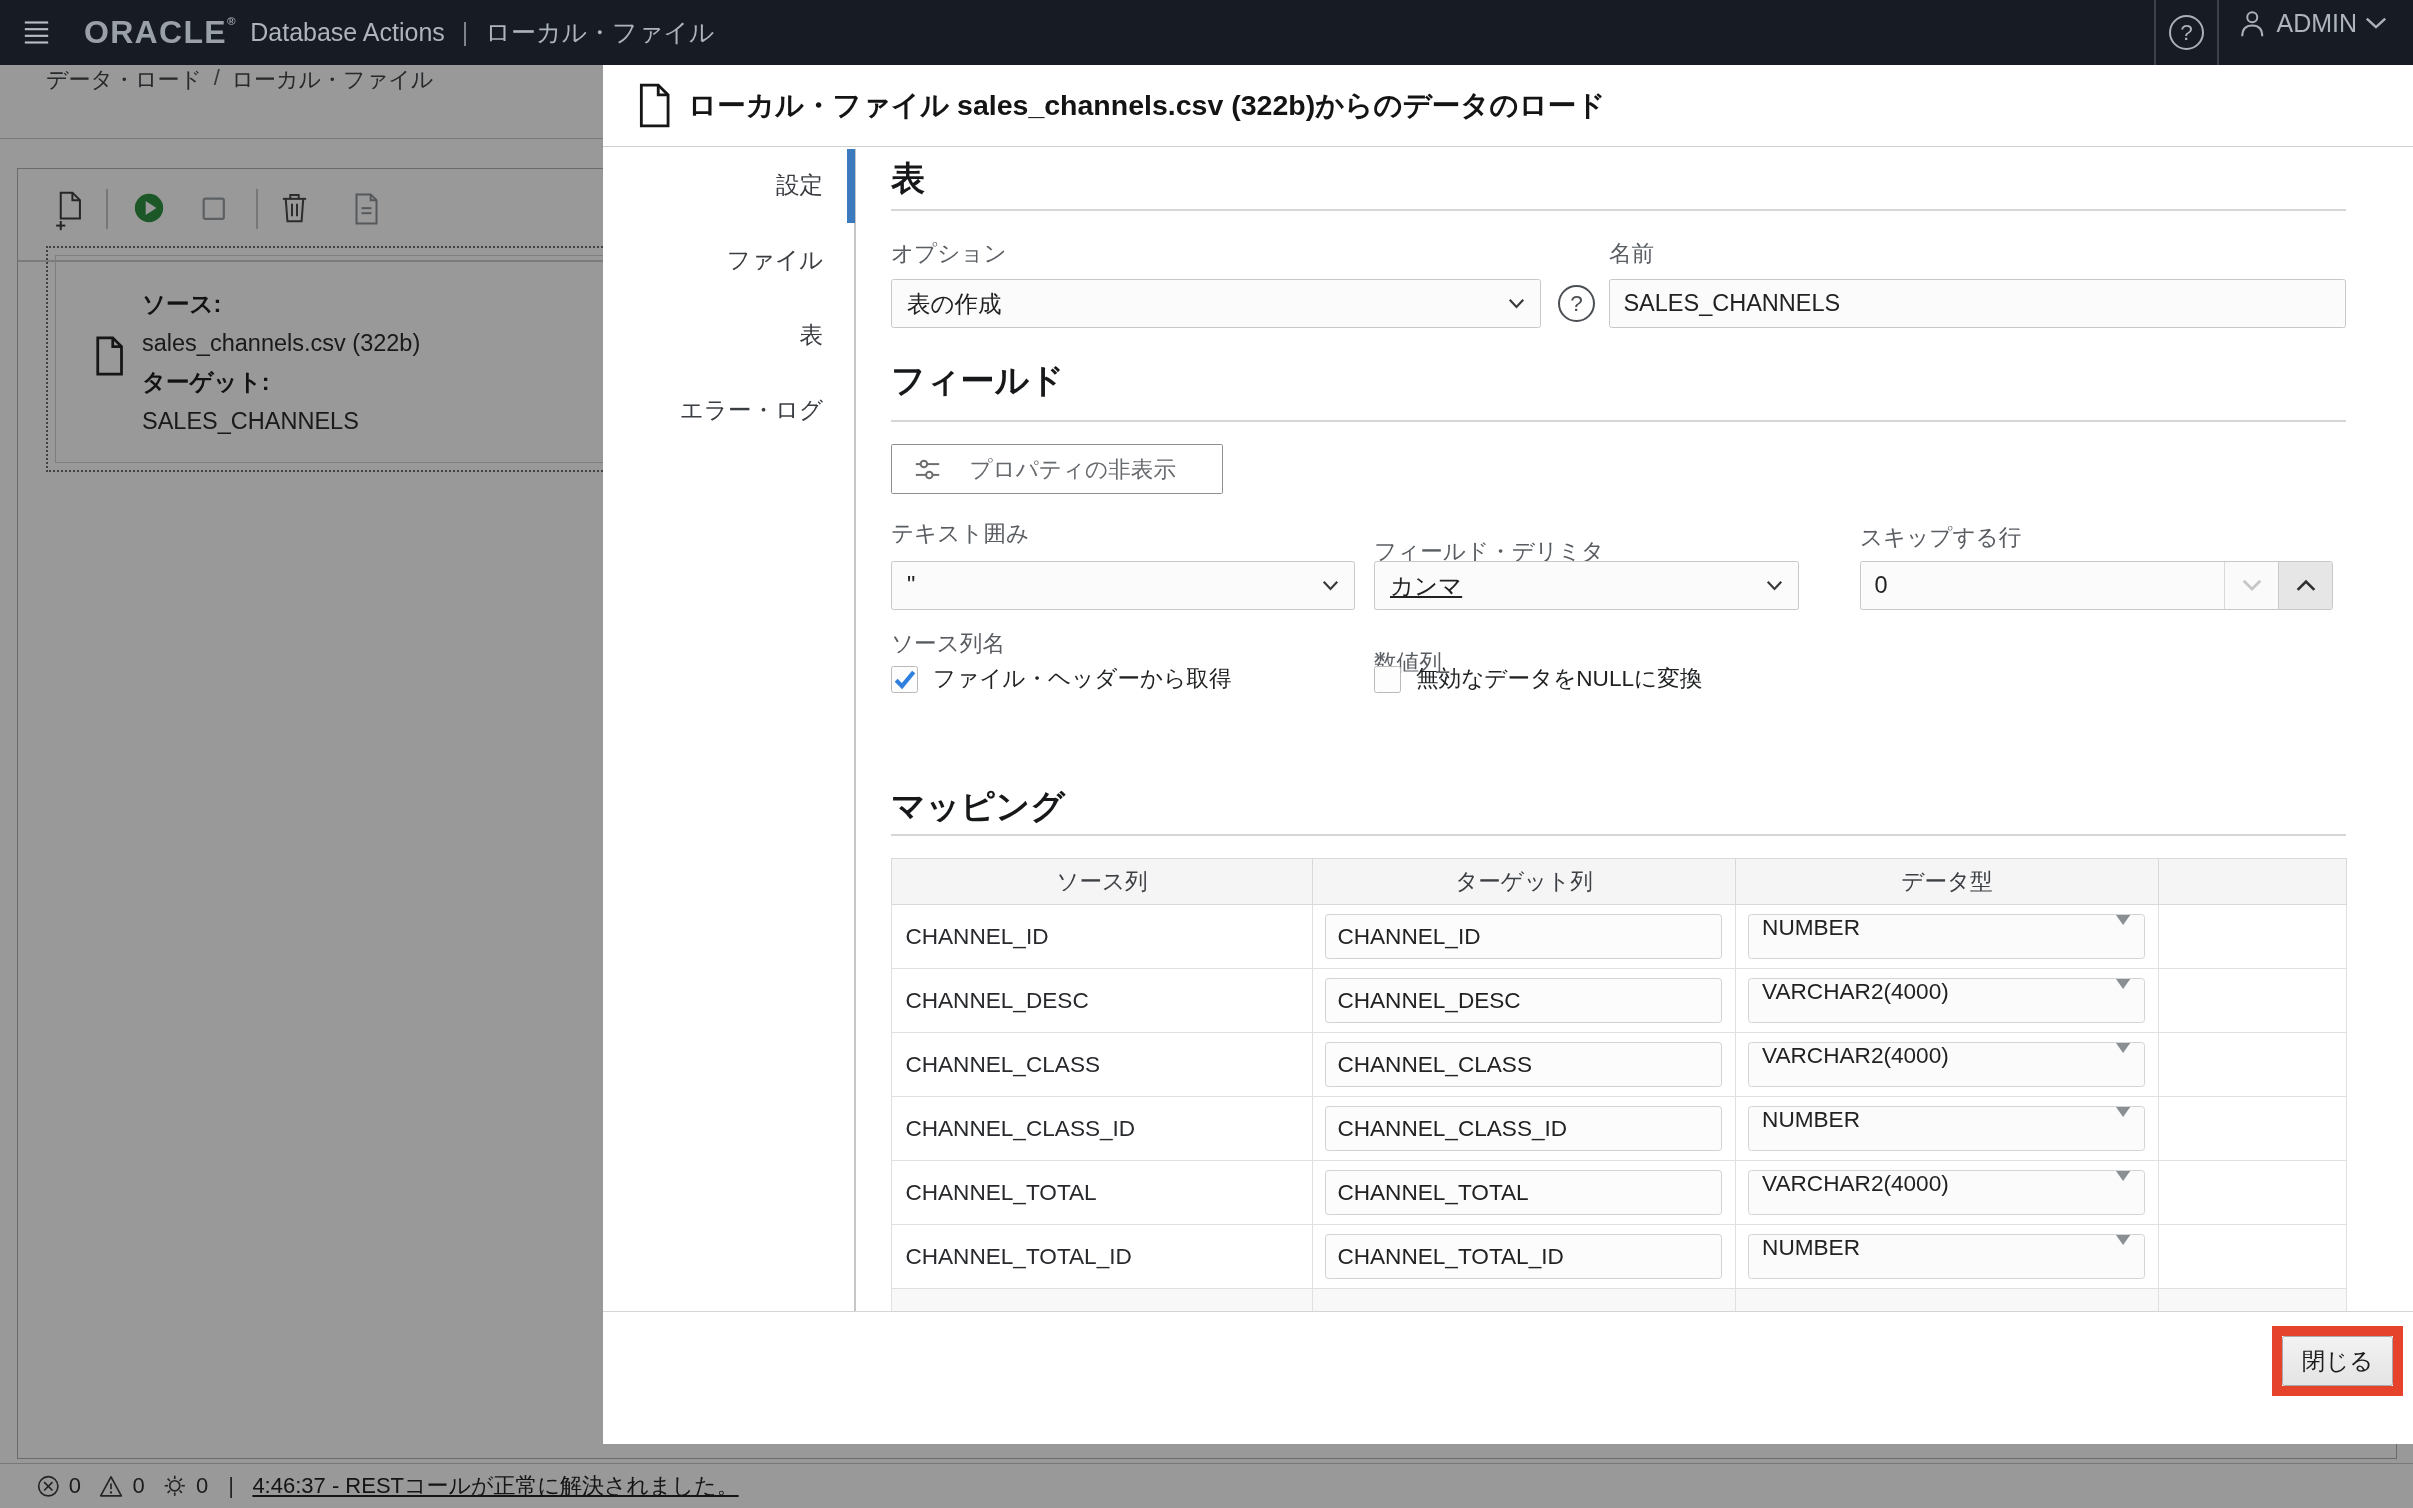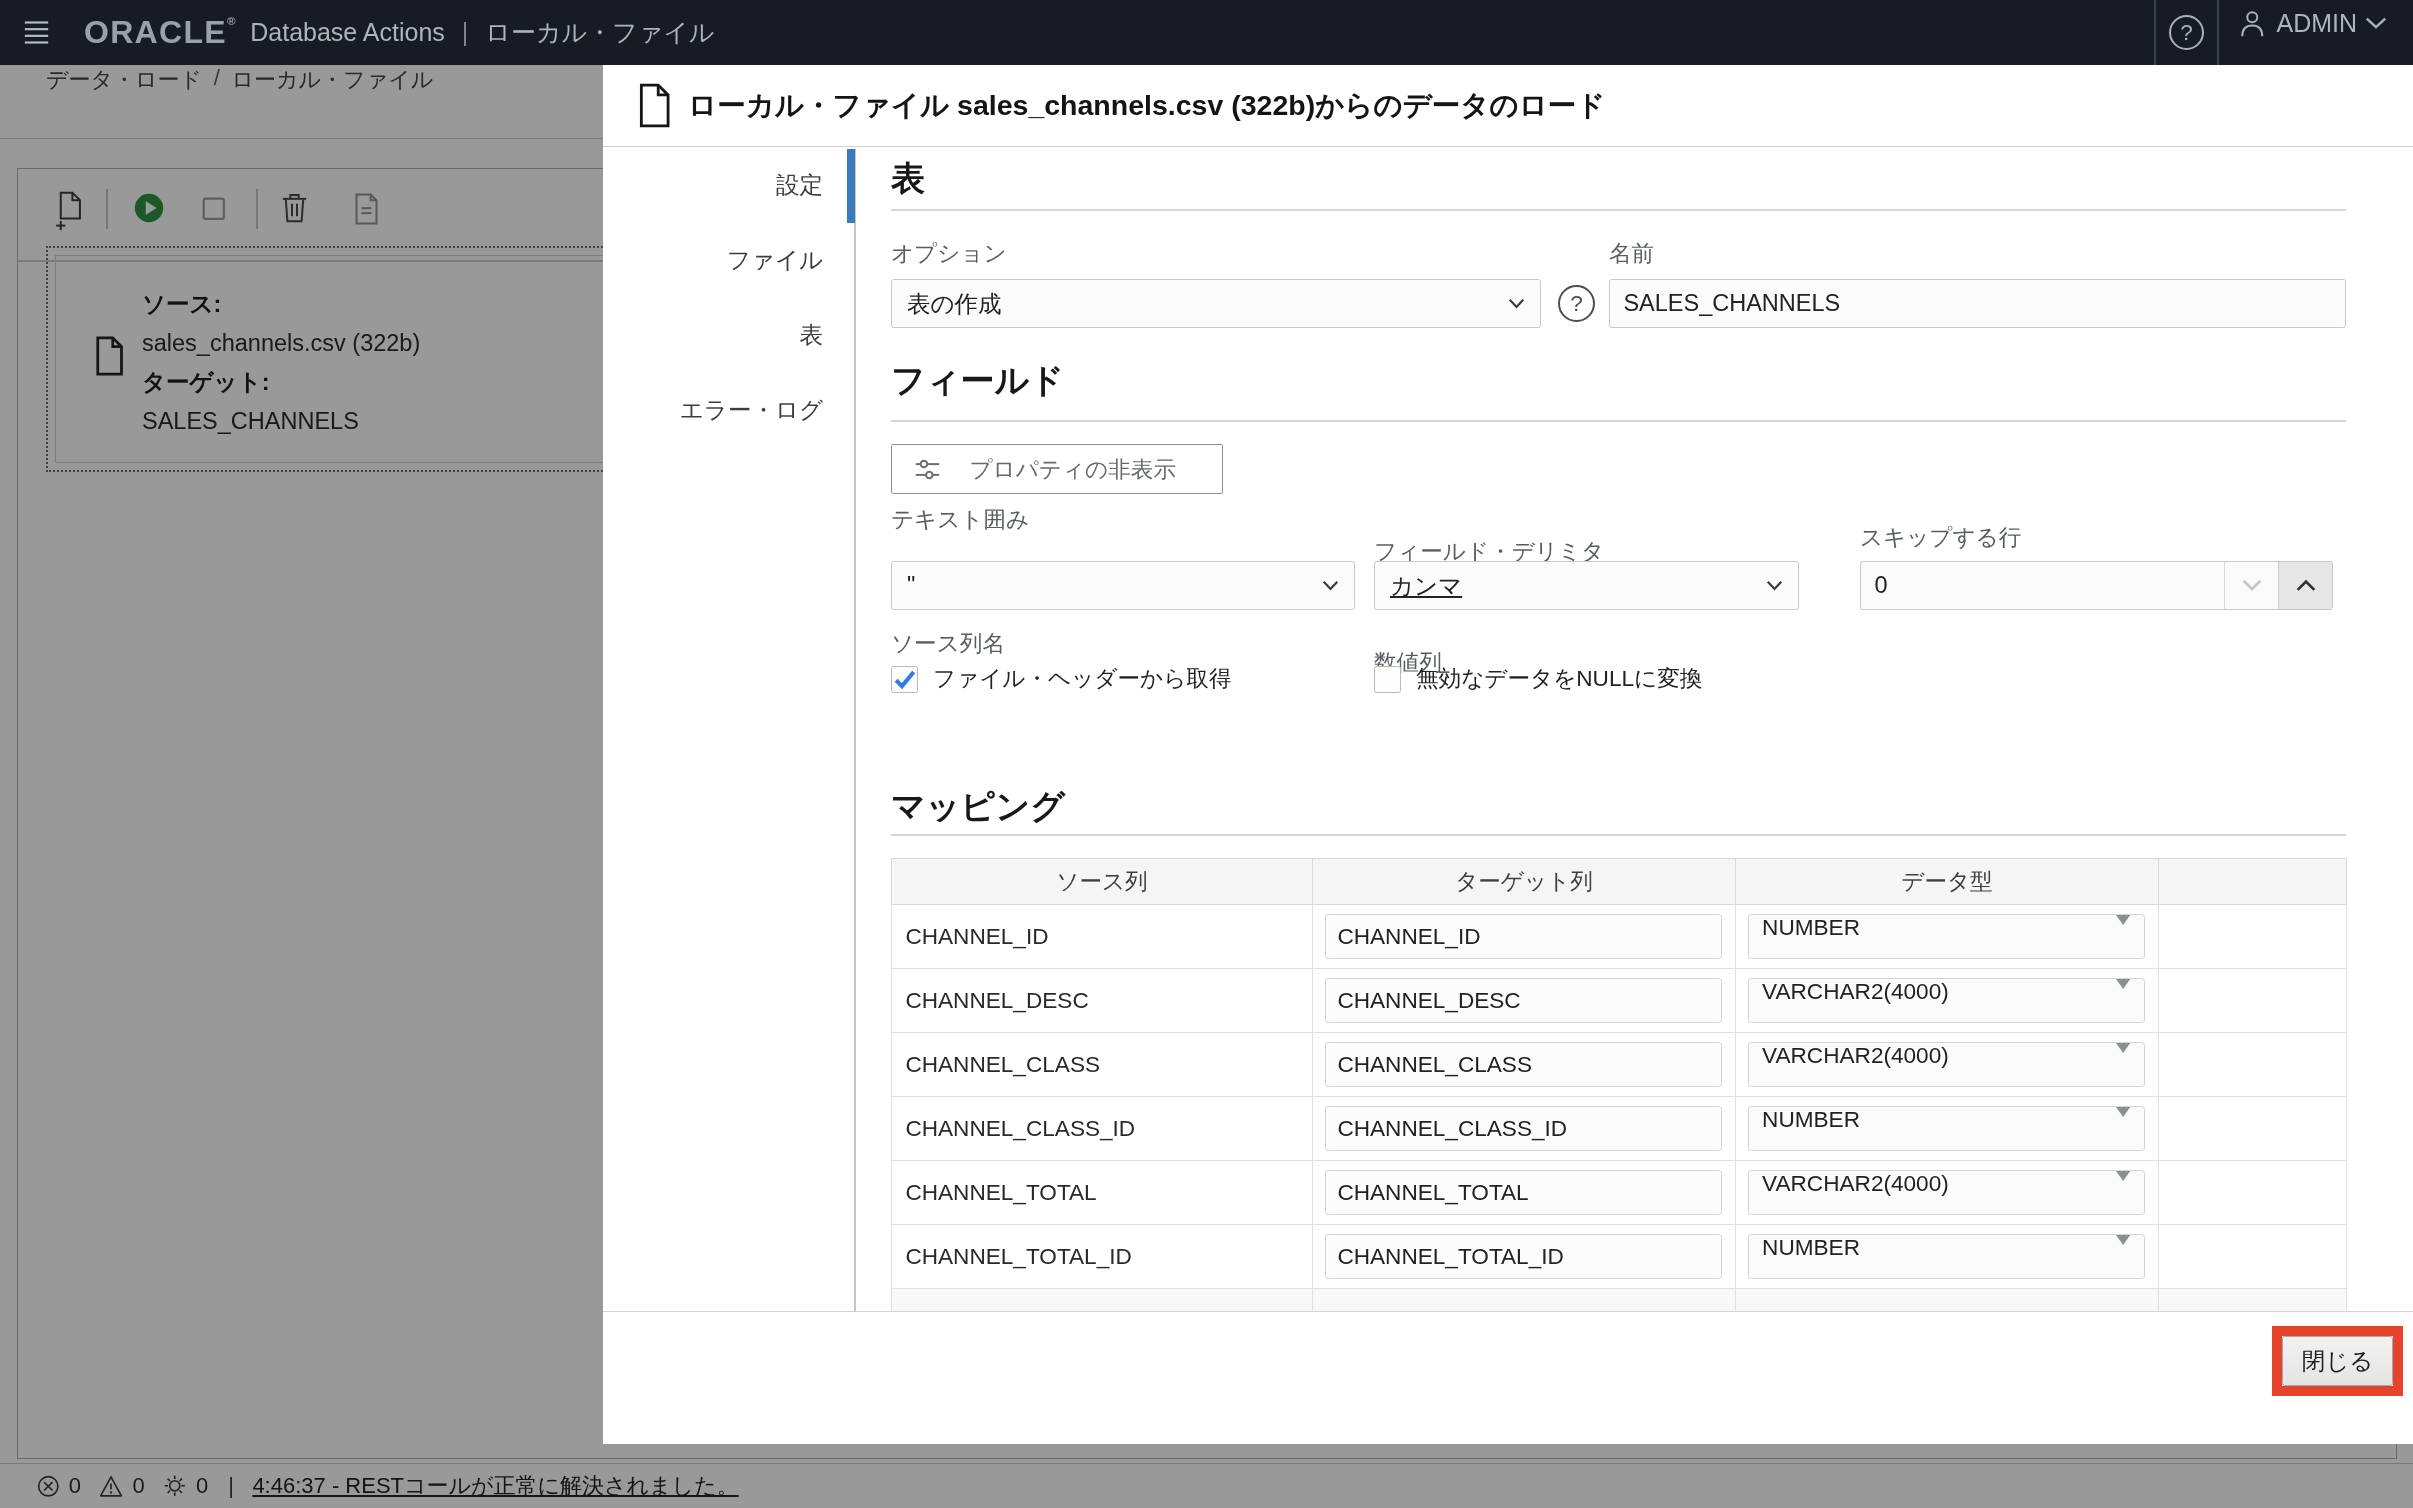--- a/index.html
+++ b/index.html
@@ -309,21 +309,21 @@
         <line x1="2" y1="9" x2="28" y2="9"></line>
             <line x1="2" y1="21" x2="28" y2="21"></line>
         <circle cx="11" cy="9" r="3.6"></circle>
             <circle cx="17" cy="21" r="3.6"></circle>
           </g>
         </svg>
     </span>
     <span class="lbl">プロパティの非表示</span>
   </div>
 
-  <div class="c-label" style="left:288px; top:439px;">テキスト囲み</div>
+  <div class="c-label" style="left:288px; top:453px;">テキスト囲み</div>
   <div class="sel" style="left:288px; top:496px; width:464px;">
     <span>"</span>
     <span>
       <svg width="17" height="11" viewBox="0 0 20 13">
           <polyline points="2,2 10,10.5 18,2" fill="none" stroke="#3a3a3a" stroke-width="2.6"></polyline>
         </svg>
     </span>
   </div>
 
   <div class="c-label" style="left:771px; top:471px;">フィールド・デリミタ</div>

